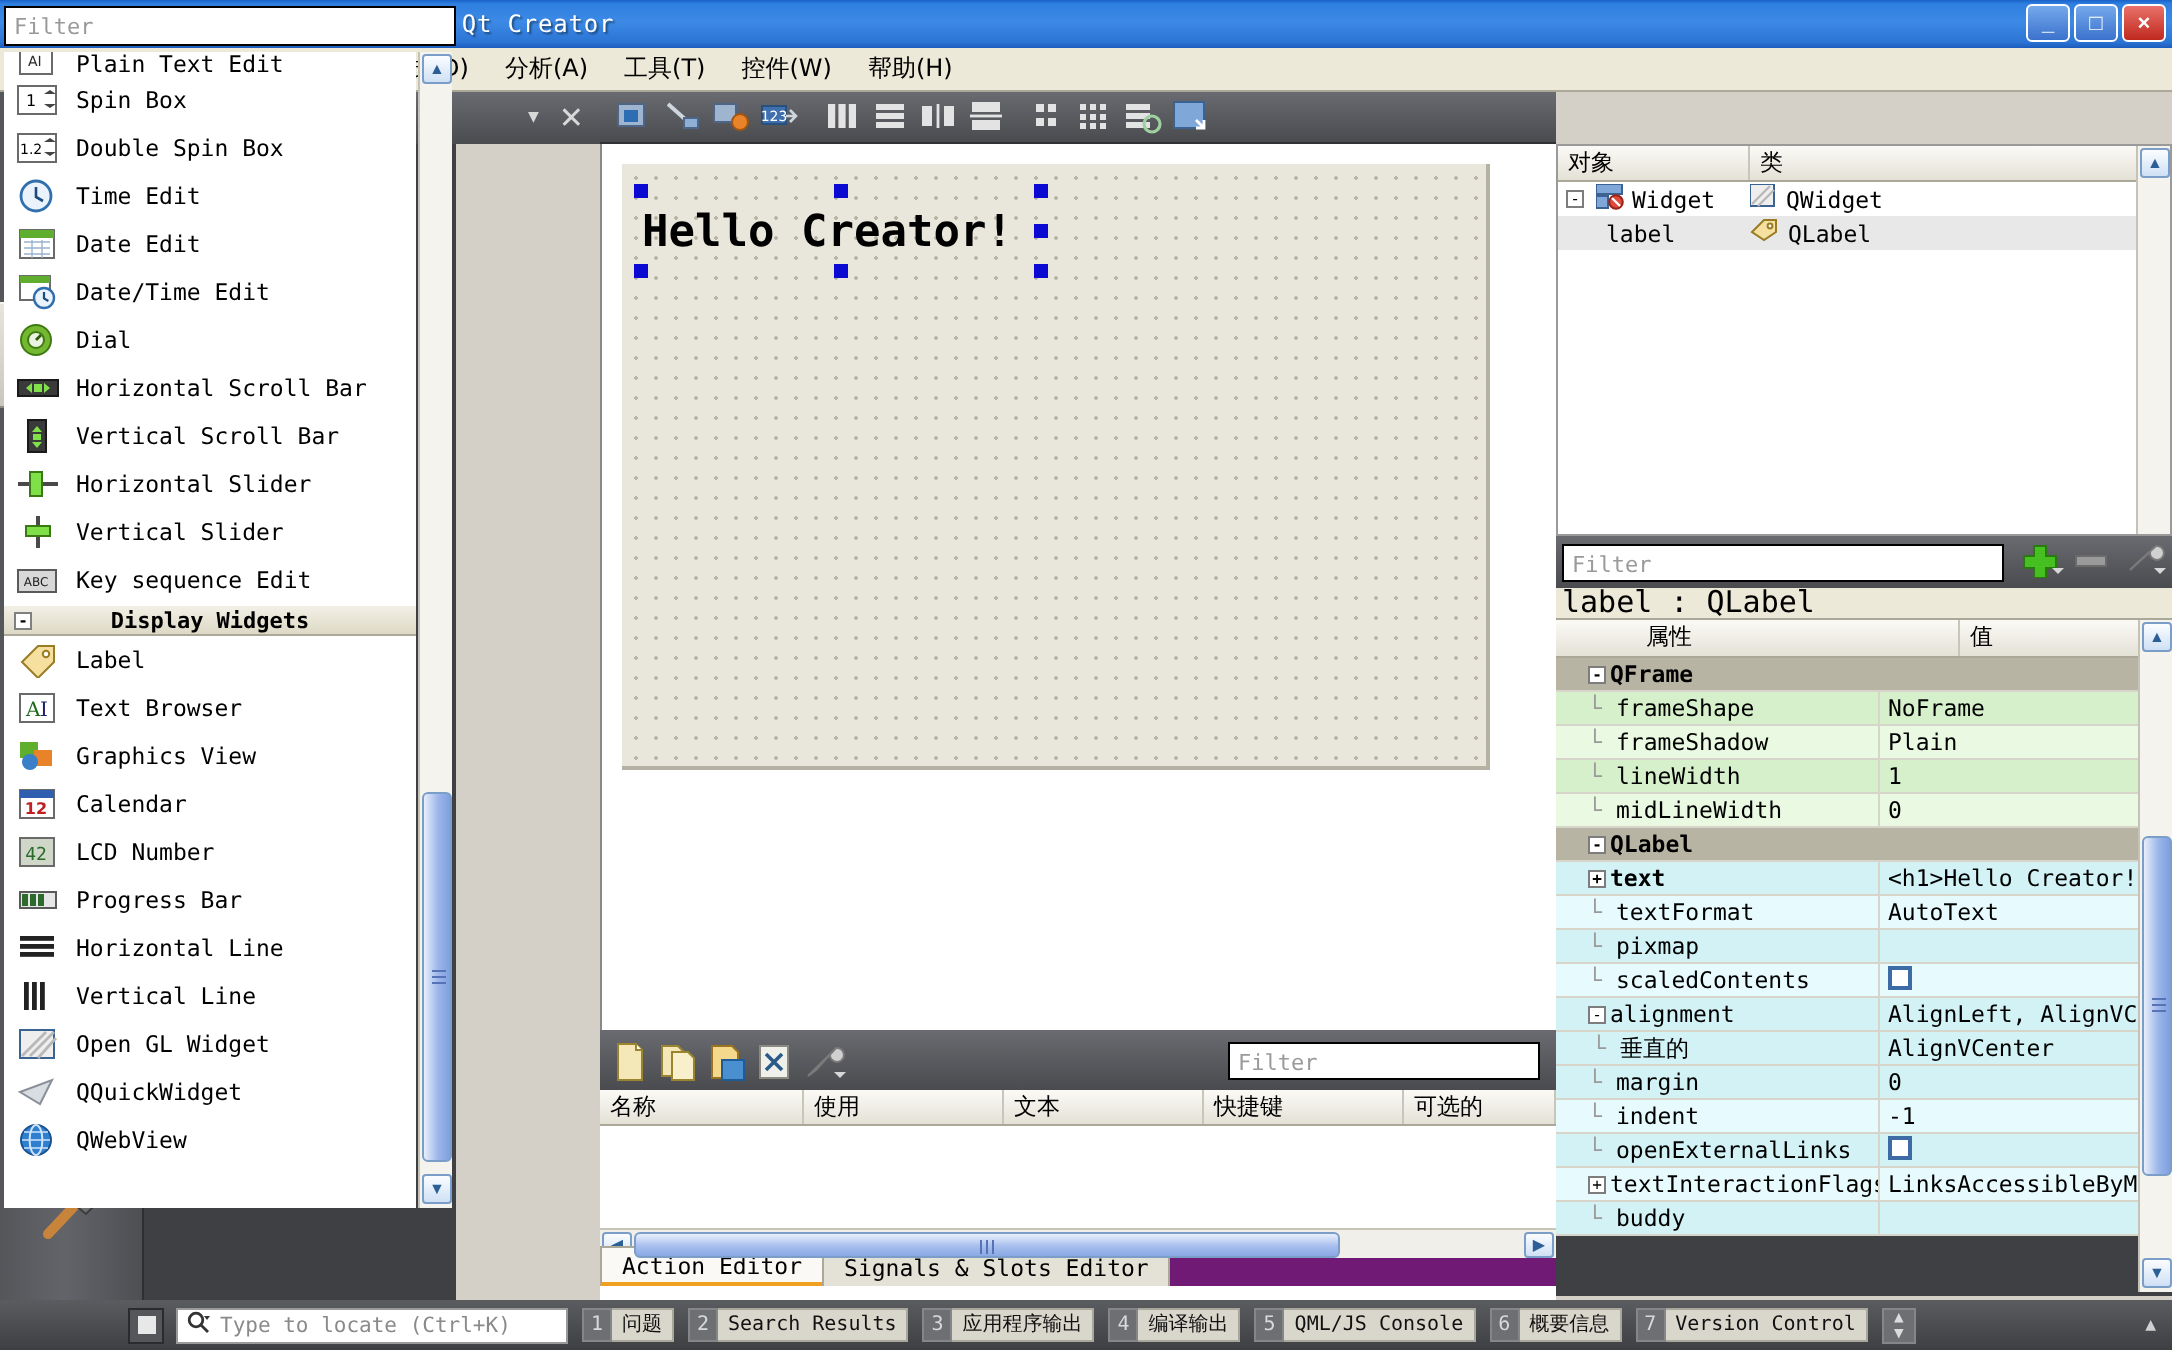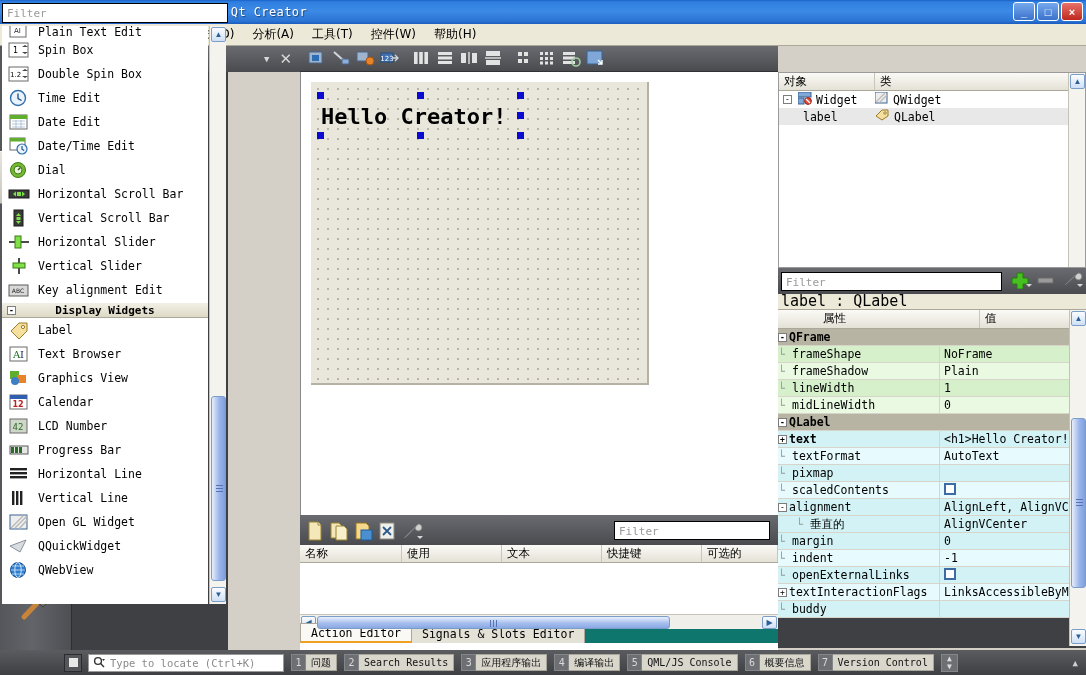--- a/index.html
+++ b/index.html
@@ -93,21 +93,21 @@
     background:repeating-linear-gradient(180deg,#5573b5 0 1px,transparent 1px 3px);}
   
   #edbar{position:absolute;left:300px;top:46px;width:478px;height:26px;
     background:linear-gradient(180deg,#6a6b70,#4a4b4f);border-bottom:1px solid #303134;}
   #filetab{position:absolute;left:72px;top:46px;width:228px;height:26px;
     background:linear-gradient(180deg,#6a6b70,#4a4b4f);display:flex;align-items:center;}
   .tbicon{width:22px;height:20px;margin:0 1px;position:relative;flex:0 0 22px;}
   
   #canvaswrap{position:absolute;left:300px;top:72px;width:478px;height:443px;background:#fff;
     border-left:1px solid #888;}
-  #form{position:absolute;left:10px;top:10px;width:338px;height:303px;
+  #form{position:absolute;left:10px;top:10px;width:434px;height:303px;
     background:#e9e7db;border-right:2px solid #b5b2a3;border-bottom:2px solid #b5b2a3;
     background-image:radial-gradient(#b9b6a6 0.9px, transparent 1px);
     background-size:10px 10px;background-position:2px 2px;}
   #lbl{position:absolute;left:10px;top:14px;width:200px;height:40px;
     font-family:"DejaVu Sans Mono",monospace;font-size:22px;font-weight:bold;color:#000;
     display:flex;align-items:center;white-space:nowrap;}
   .handle{position:absolute;width:7px;height:7px;background:#0a0ad2;}
   
   #objinsp{left:778px;top:72px;width:308px;height:196px;background:#fff;border:1px solid #9a9a9a;}
   .gridhdr{height:18px;background:linear-gradient(180deg,#fbfaf6,#e4e1d6);
@@ -118,21 +118,21 @@
     font-family:"DejaVu Sans Mono",monospace;}
   .oi-row.alt{background:#e8e8e8;}
   
   #propedit{left:778px;top:268px;width:308px;height:380px;background:#3f4044;border:none;}
   #pe-toolbar{height:26px;display:flex;align-items:center;padding:0 2px;
     background:linear-gradient(180deg,#6a6b70,#4a4b4f);}
   #pe-objline{height:16px;background:#ece9d8;border-bottom:1px solid #aca899;
     font-size:15px;padding-left:3px;line-height:15px;font-family:"DejaVu Sans Mono",monospace;}
   .pe-row{height:17px;display:flex;font-size:11.5px;border-bottom:1px solid #d7d4ca;
     font-family:"DejaVu Sans Mono",monospace;}
-  .pe-row .k{width:162px;border-right:1px solid #d7d4ca;padding-left:0;line-height:16px;
+  .pe-row .k{width:162px;border-right:1px solid #d7d4ca;padding-left:16px;line-height:16px;
     white-space:nowrap;overflow:hidden;}
   .pe-row .v{flex:1;padding-left:4px;line-height:16px;white-space:nowrap;overflow:hidden;}
   .pe-row.grp{background:#b8b4a4;font-weight:bold;}
   .pe-row.grp .k{border-right:none;}
   .g1{background:#d6f0cc;} .g2{background:#e9f9e2;}
   .c1{background:#d2f2f6;} .c2{background:#e7fafd;}
   .twig{display:inline-block;width:14px;color:#9a9a9a;}
   .boxexp{display:inline-block;width:9px;height:9px;border:1px solid #7d7d7d;background:#fff;
     font-size:8px;line-height:7px;text-align:center;color:#000;vertical-align:middle;margin-right:2px;}
   .chk{display:inline-block;width:12px;height:12px;border:2px solid #3d6ba5;background:#fff;
@@ -142,21 +142,21 @@
   #ap-toolbar{height:30px;background:linear-gradient(180deg,#6a6b70,#4a4b4f);
     display:flex;align-items:center;padding:0 4px;}
   .hscroll{height:15px;background:#f0efe9;display:flex;align-items:center;border-top:1px solid #c7c4ba;}
   .hsbtn{width:15px;height:13px;margin:0 1px;border:1px solid #7b9ec9;border-radius:2px;
     background:linear-gradient(180deg,#fbfdff,#cfe0f5);color:#2b5f96;font-size:8px;text-align:center;
     line-height:11px;font-family:"Liberation Sans",sans-serif;}
   .hsthumb{height:13px;border:1px solid #7b9ec9;border-radius:3px;
     background:linear-gradient(180deg,#eaf0fc,#a7bfee 55%,#8aa8e4);position:relative;}
   .hsthumb::after{content:"";position:absolute;top:3px;left:50%;margin-left:-4px;width:8px;height:7px;
     background:repeating-linear-gradient(90deg,#5573b5 0 1px,transparent 1px 3px);}
-  .bottabs{height:14px;display:flex;align-items:flex-end;background:#0f766e;}
+  .bottabs{height:14px;display:flex;align-items:flex-end;background:#701a75;}
   .bottab{height:18px;padding:0 10px;line-height:17px;font-size:11.5px;background:#e4e1d7;
     border:1px solid #aca899;border-bottom:none;margin-right:-1px;
     font-family:"DejaVu Sans Mono",monospace;}
   .bottab.active{background:#faf9f5;border-bottom:2px solid #f0a020;height:20px;line-height:18px;}
   
   #statusbar{position:absolute;left:0;bottom:0;width:1086px;height:25px;
     background:linear-gradient(180deg,#5b5c60,#3e3f43);display:flex;align-items:center;padding:0 4px;justify-content:flex-end;}
   .sb-toggle{width:18px;height:18px;border:1px solid #2a2b2e;background:#55565a;margin:0 6px 0 60px;
     display:flex;align-items:center;justify-content:center;}
   .sb-toggle i{width:9px;height:9px;background:#e8e8e8;display:block;}
@@ -525,21 +525,21 @@
             <rect x="5" y="6" width="12" height="5" fill="#7fe04a" stroke="#3a7a14"></rect>
           </svg></span>
       <span>Vertical Slider</span>
     </div>
     <div class="wb-item">
       <span class="wi">
         <svg width="22" height="18" viewBox="0 0 22 18">
             <rect x="1" y="4" width="19" height="11" fill="#d8d8d8" stroke="#5a5a5a"></rect>
             <text x="10" y="12" font-size="6" fill="#222" text-anchor="middle" font-family="DejaVu Sans, sans-serif">ABC</text>
           </svg></span>
-      <span>Key alignment Edit</span>
+      <span>Key sequence Edit</span>
     </div>
 
     <div class="wb-group">
       <span class="expander">-</span>
       <span>Display Widgets</span>
     </div>
 
     <div class="wb-item">
       <span class="wi">
         <svg width="22" height="18" viewBox="0 0 22 18">

